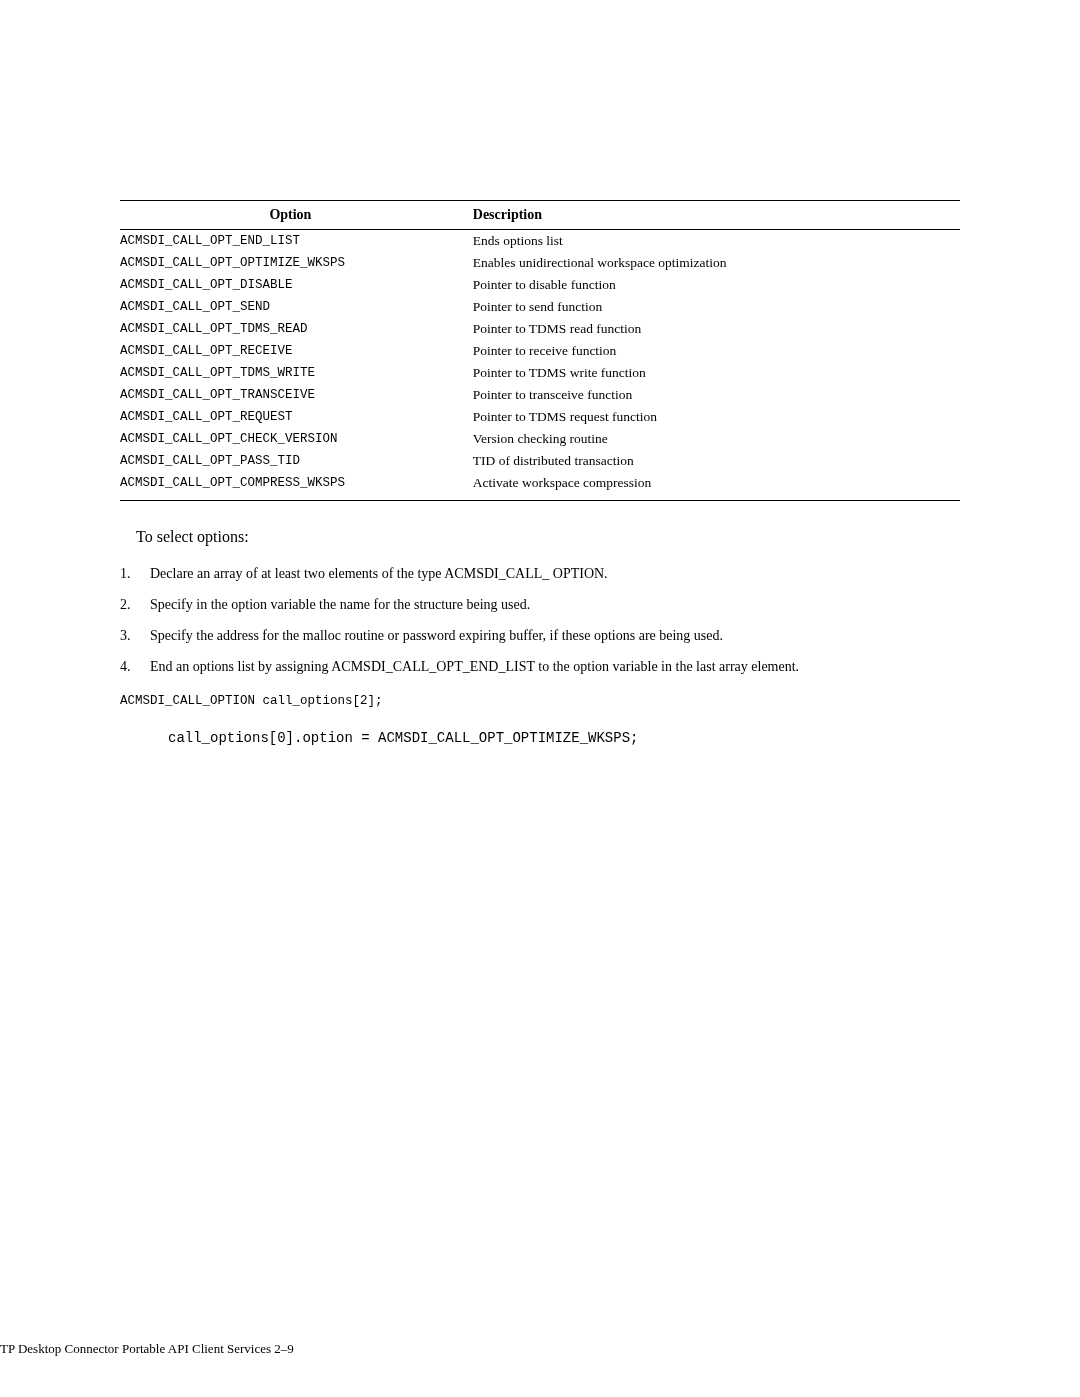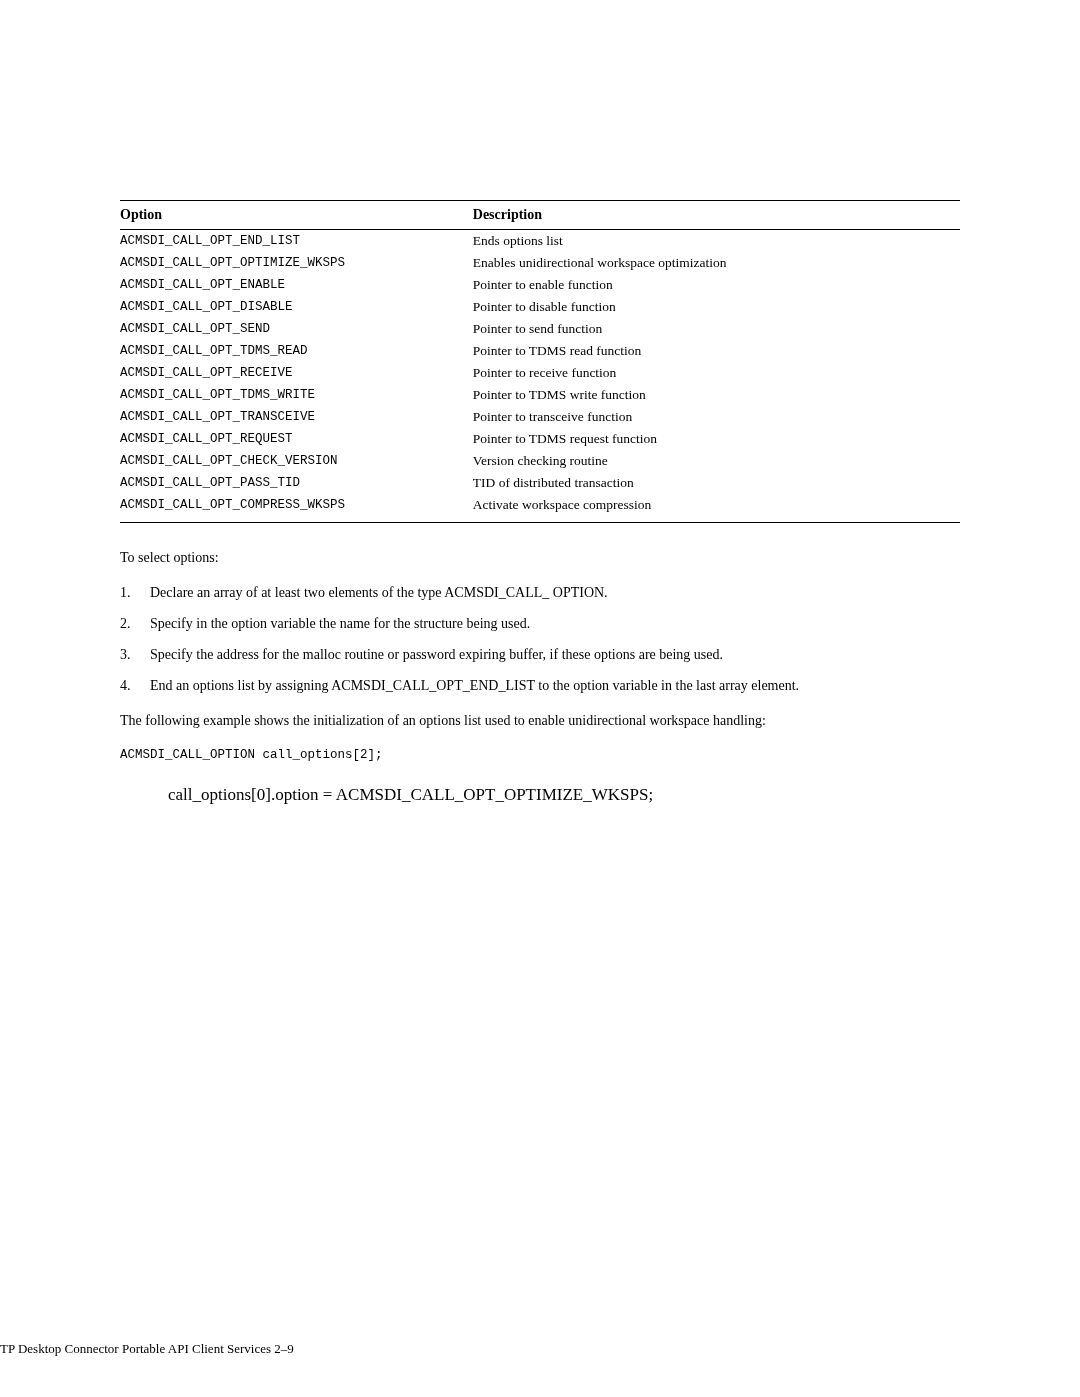--- a/index.html
+++ b/index.html
@@ -39,20 +39,21 @@
       border-top: 1.5px solid #000;
       border-bottom: 1px solid #000;
       padding: 6px 12px 6px 0;
       text-align: left;
       font-weight: bold;
       font-size: 14px;
     }
 
     table thead tr th:first-child {
       width: 42%;
+      text-align: center;
     }
 
     table thead tr th:last-child {
       width: 58%;
     }
 
     table tbody tr td {
       padding: 3px 12px 3px 0;
       font-size: 13.5px;
       vertical-align: top;
@@ -66,22 +67,23 @@
       padding-bottom: 4px;
     }
 
     table tbody tr:last-child td {
       border-bottom: 1px solid #000;
       padding-bottom: 9px;
     }
 
     .body-text {
       margin-bottom: 14px;
-      font-size: 14px;
+      font-size: 16px;
       line-height: 1.5;
+      margin-left: 16px;
     }
 
     .list-container {
       margin-bottom: 14px;
       padding-left: 0;
     }
 
     .list-item {
       display: flex;
       margin-bottom: 10px;
@@ -104,22 +106,22 @@
     }
 
     .code-line {
       font-family: "Courier New", Courier, monospace;
       font-size: 12.5px;
       line-height: 1.6;
       display: block;
     }
 
     .code-indented {
-      font-family: Liberation Serif, serif;
-      font-size: 17px;
+      font-family: Liberation Mono, monospace;
+      font-size: 14px;
       line-height: 1.6;
       display: block;
       padding-left: 48px;
     }
 
     .footer {
       position: absolute;
       bottom: 40px;
       left: 0;
       right: 0;
@@ -145,24 +147,20 @@
       <tbody id="table-body">
       <tr>
             <td>ACMSDI_CALL_OPT_END_LIST</td>
             <td>Ends options list</td>
           </tr>
           <tr>
             <td>ACMSDI_CALL_OPT_OPTIMIZE_WKSPS</td>
             <td>Enables unidirectional workspace optimization</td>
           </tr>
           <tr>
-            <td>ACMSDI_CALL_OPT_ENABLE</td>
-            <td>Pointer to enable function</td>
-          </tr>
-          <tr>
             <td>ACMSDI_CALL_OPT_DISABLE</td>
             <td>Pointer to disable function</td>
           </tr>
           <tr>
             <td>ACMSDI_CALL_OPT_SEND</td>
             <td>Pointer to send function</td>
           </tr>
           <tr>
             <td>ACMSDI_CALL_OPT_TDMS_READ</td>
             <td>Pointer to TDMS read function</td>
@@ -213,21 +211,20 @@
     <div class="list-item">
       <span class="list-num">3.</span>
       <span class="list-content">Specify the address for the malloc routine or password expiring buffer, if these options are being used.</span>
     </div>
     <div class="list-item">
       <span class="list-num">4.</span>
       <span class="list-content">End an options list by assigning ACMSDI_CALL_OPT_END_LIST to the option variable in the last array element.</span>
     </div>
   </div>
 
-  <p class="body-text">The following example shows the initialization of an options list used to enable unidirectional workspace handling:</p>
 
   <div class="code-block">
     <span class="code-line">ACMSDI_CALL_OPTION call_options[2];</span>
     <br>
     <span class="code-indented">call_options[0].option = ACMSDI_CALL_OPT_OPTIMIZE_WKSPS;</span>
   </div>
 
   <div class="footer">
     <span>TP Desktop Connector Portable API Client Services  2–9</span>
   </div>

